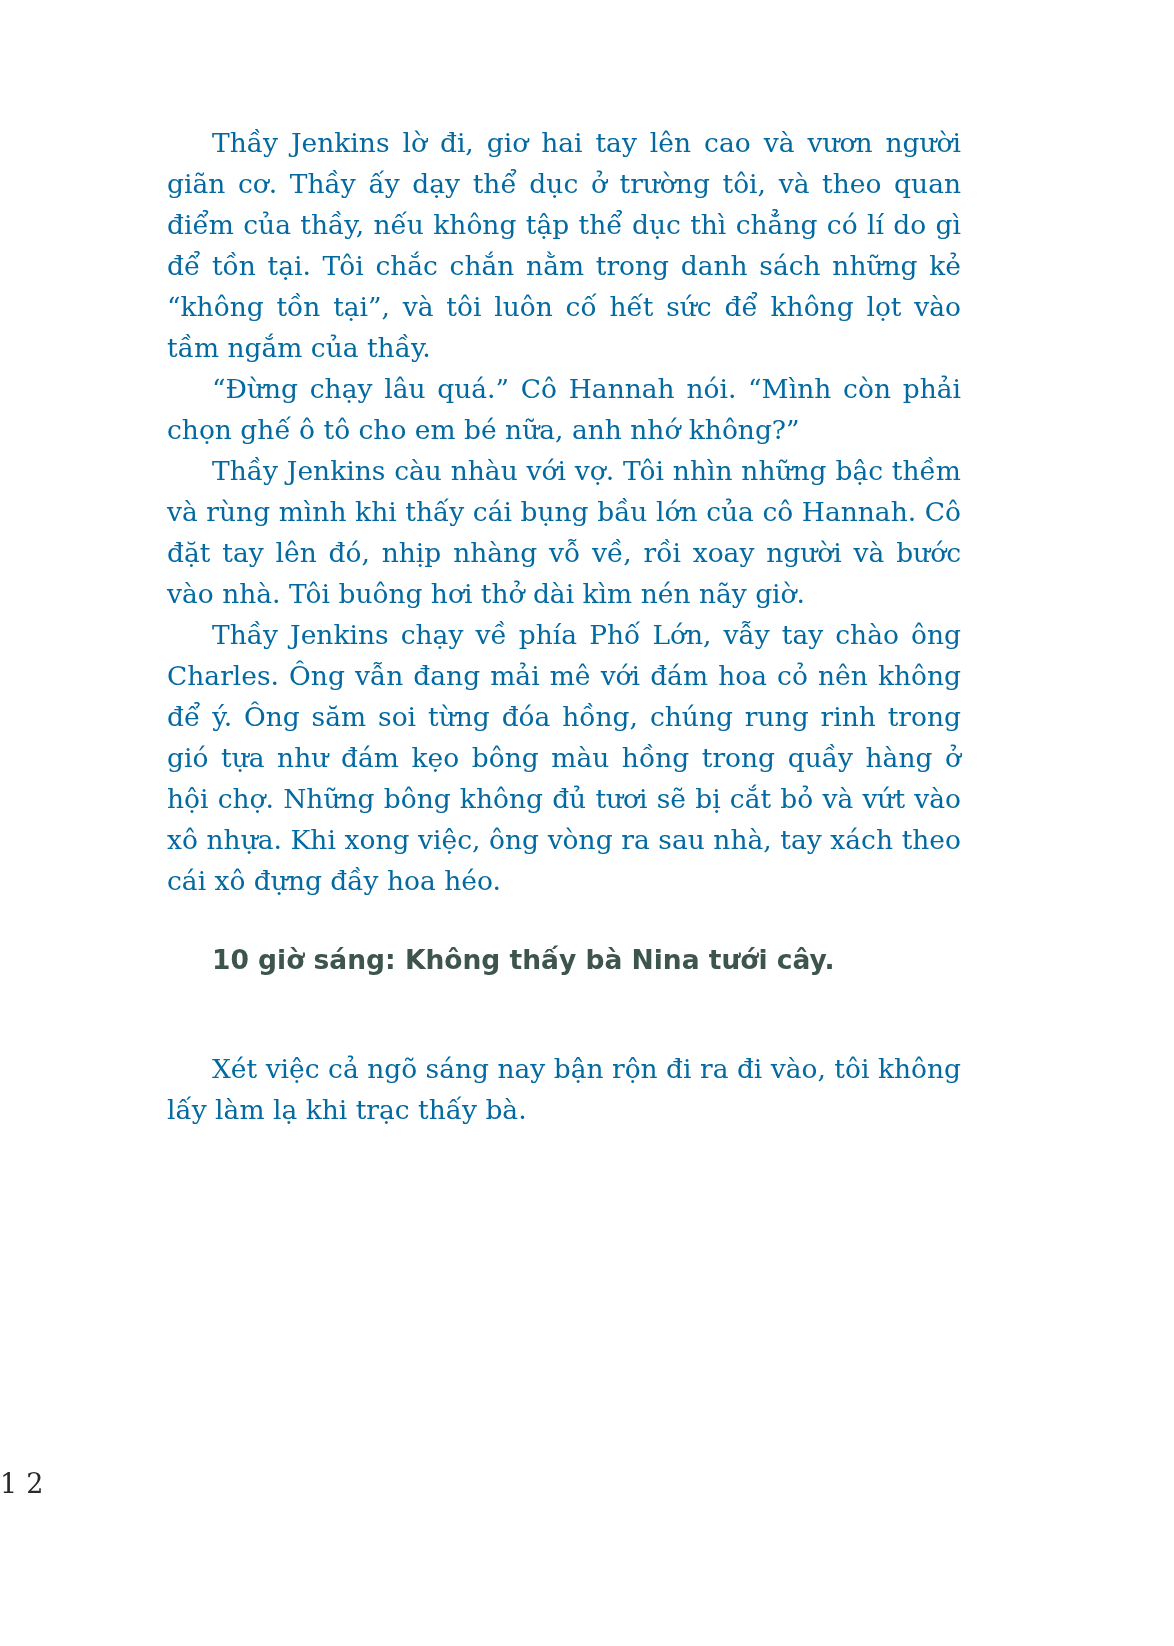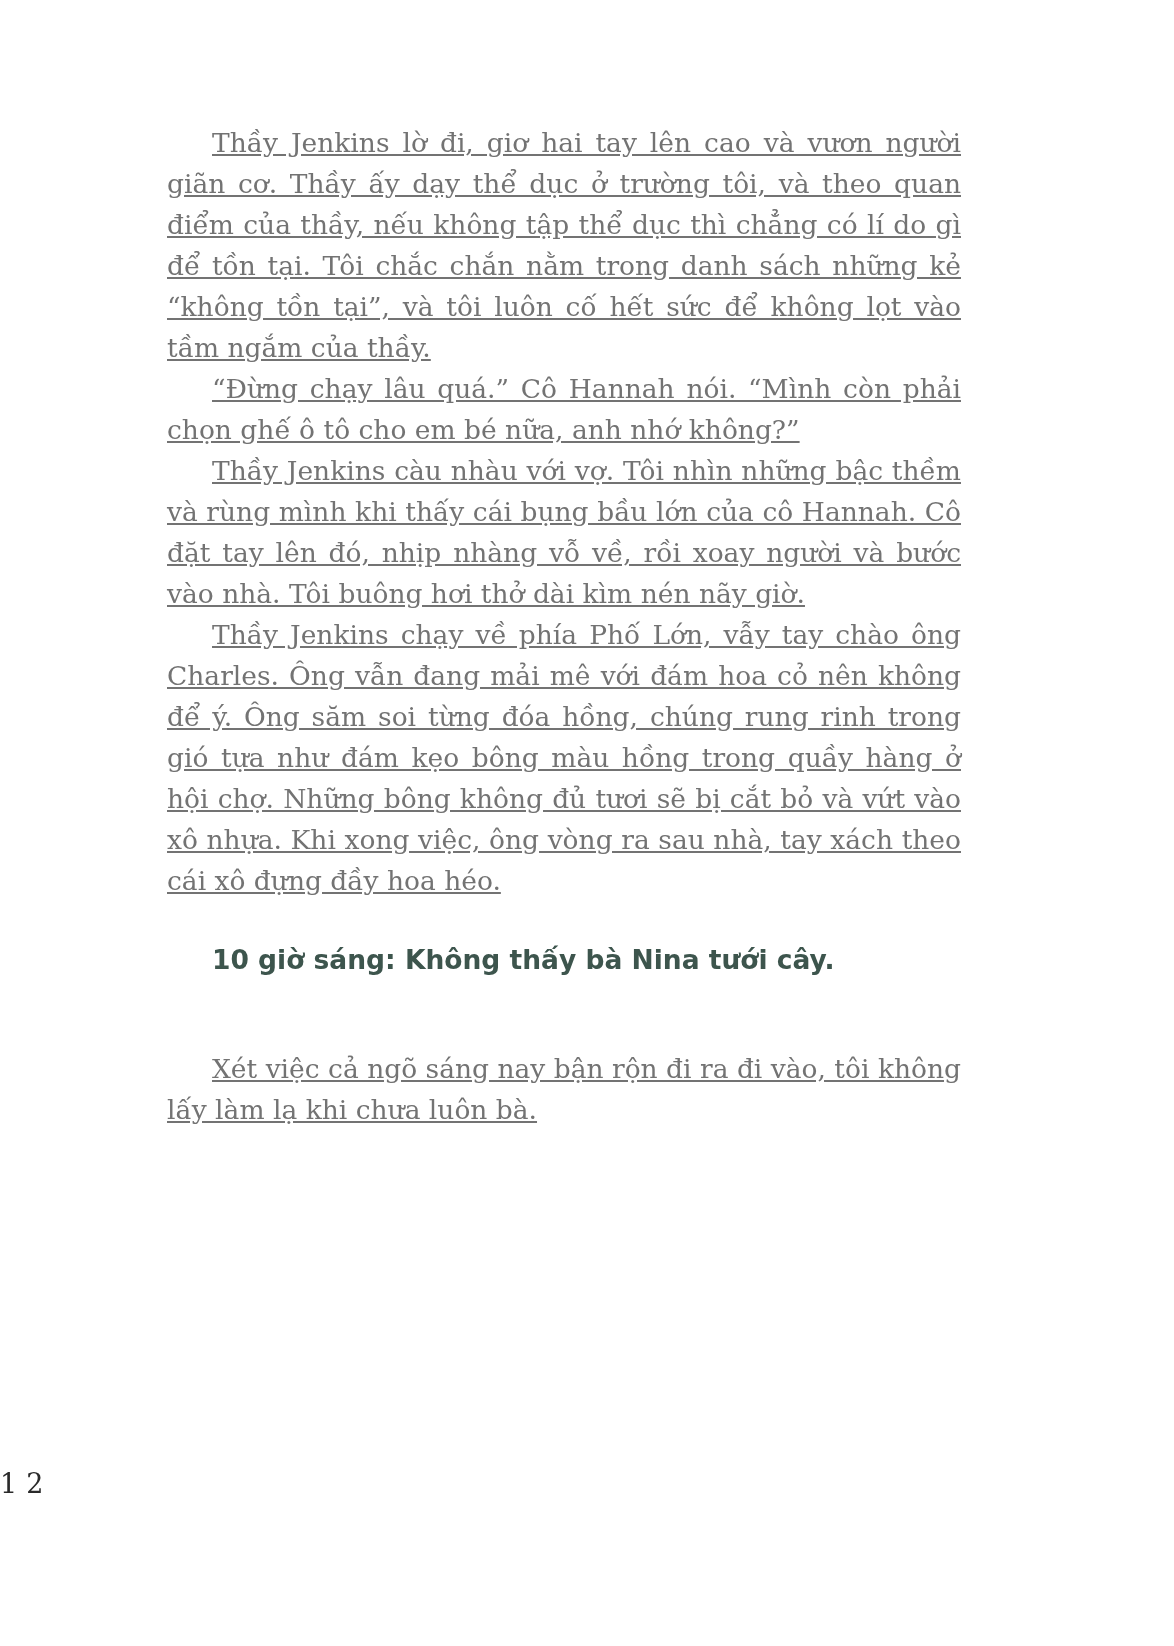--- a/index.html
+++ b/index.html
@@ -21,22 +21,21 @@
     left: 167px;
     top: 122px;
     width: 794px;
   }
   .text-block p {
     margin: 0;
     font-size: 26.5px;
     line-height: 41px;
     text-align: justify;
     text-indent: 45px;
-    color: #737373;
-    text-decoration: underline;
+    color: #0369a1;
   }
   .section-heading {
     margin: 38px 0 68px 0;
     padding-left: 45px;
     font-family: "DejaVu Sans", "Liberation Sans", sans-serif;
     font-weight: bold;
     font-size: 26.5px;
     line-height: 41px;
     color: #3d554d;
     text-align: left;
@@ -56,16 +55,16 @@
 </head>
 <body>
 
 <div class="page">
   <div class="text-block">
     <p>Thầy Jenkins lờ đi, giơ hai tay lên cao và vươn người giãn cơ. Thầy ấy dạy thể dục ở trường tôi, và theo quan điểm của thầy, nếu không tập thể dục thì chẳng có lí do gì để tồn tại. Tôi chắc chắn nằm trong danh sách những kẻ “không tồn tại”, và tôi luôn cố hết sức để không lọt vào tầm ngắm của thầy.</p>
     <p>“Đừng chạy lâu quá.” Cô Hannah nói. “Mình còn phải chọn ghế ô tô cho em bé nữa, anh nhớ không?”</p>
     <p>Thầy Jenkins càu nhàu với vợ. Tôi nhìn những bậc thềm và rùng mình khi thấy cái bụng bầu lớn của cô Hannah. Cô đặt tay lên đó, nhịp nhàng vỗ về, rồi xoay người và bước vào nhà. Tôi buông hơi thở dài kìm nén nãy giờ.</p>
     <p>Thầy Jenkins chạy về phía Phố Lớn, vẫy tay chào ông Charles. Ông vẫn đang mải mê với đám hoa cỏ nên không để ý. Ông săm soi từng đóa hồng, chúng rung rinh trong gió tựa như đám kẹo bông màu hồng trong quầy hàng ở hội chợ. Những bông không đủ tươi sẽ bị cắt bỏ và vứt vào xô nhựa. Khi xong việc, ông vòng ra sau nhà, tay xách theo cái xô đựng đầy hoa héo.</p>
     <h2 class="section-heading">10 giờ sáng: Không thấy bà Nina tưới cây.</h2>
-    <p>Xét việc cả ngõ sáng nay bận rộn đi ra đi vào, tôi không lấy làm lạ khi chưa luôn bà.</p>
+    <p>Xét việc cả ngõ sáng nay bận rộn đi ra đi vào, tôi không lấy làm lạ khi trạc thấy bà.</p>
   </div>
   <div class="page-number">12</div>
 </div>
 
 </body></html>

